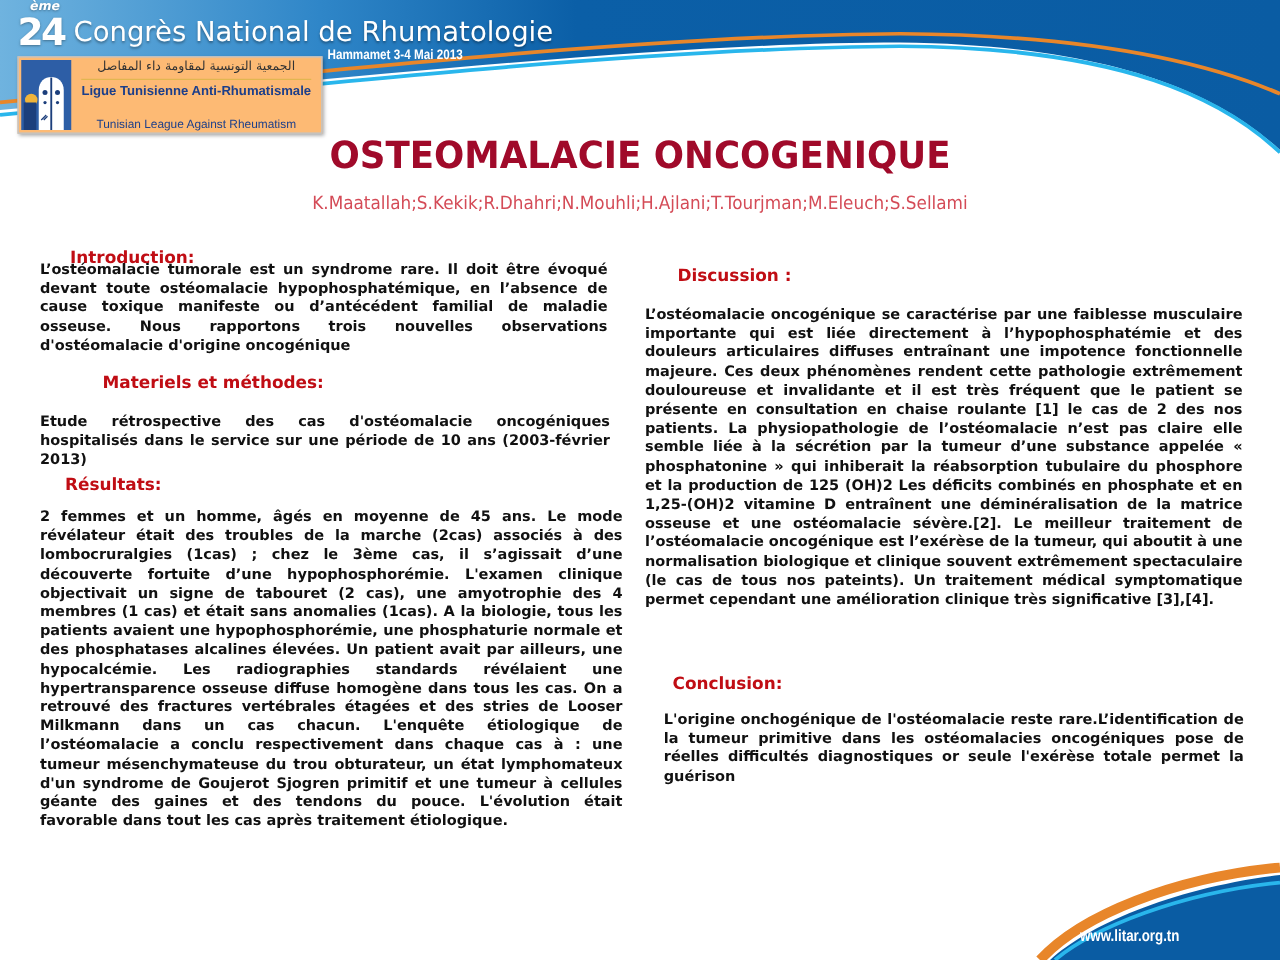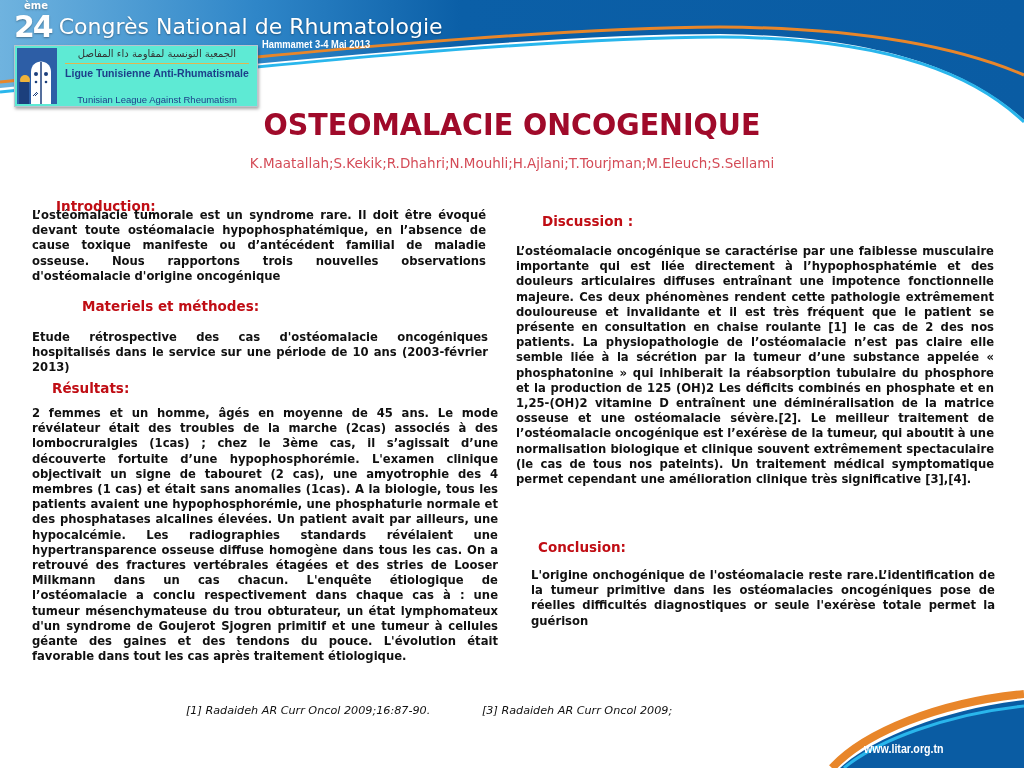--- a/index.html
+++ b/index.html
@@ -1,22 +1,22 @@
 <!DOCTYPE html>
 <html><head>
 <meta charset="utf-8">
 <style>
   html, body { margin:0; padding:0; }
   body { width:1024px; height:768px; position:relative; overflow:hidden; background:#ffffff; font-family:"DejaVu Sans", sans-serif; }
   .header-bg { position:absolute; left:0; top:0; width:1024px; height:140px; }
   .congress-title { position:absolute; left:14px; top:6px; color:#ffffff; font-family:"DejaVu Sans", sans-serif; font-size:22px; white-space:nowrap; text-shadow:0 1px 2px rgba(0,0,0,0.35); }
   .congress-title .num { font-size:30px; font-weight:bold; letter-spacing:-2px; position:relative; top:3px; }
-  .congress-title .sup { position:absolute; left:10px; top:-6px; font-size:10px; font-weight:bold; }
+  .congress-title .sup { position:absolute; left:10px; top:-6px; font-size:10px; font-weight:bold;font-style:italic; }
   .congress-date { position:absolute; left:262px; top:38px; color:#ffffff; font-family:"Liberation Sans", sans-serif; font-weight:bold; font-size:11px; white-space:nowrap; transform:scaleX(0.85); transform-origin:left; }
-  .league-box { position:absolute; left:14px; top:45px; width:242px; height:60px; background:#5eead4; border:1px solid #b9c4cf; box-shadow:1px 2px 3px rgba(0,0,0,0.35); }
+  .league-box { position:absolute; left:14px; top:45px; width:242px; height:60px; background:#fdba74; border:1px solid #b9c4cf; box-shadow:1px 2px 3px rgba(0,0,0,0.35); }
   .league-logo { position:absolute; left:2px; top:2px; width:40px; height:56px; background:#2d5ea6; overflow:hidden; }
   .league-text { position:absolute; left:46px; top:2px; width:192px; text-align:center; }
   .league-arabic { font-size:10px; color:#333; direction:rtl; font-family:"DejaVu Sans", sans-serif; }
   .league-rule { height:1px; background:#e2b650; margin:4px 4px 2px 4px; }
   .league-fr { font-family:"Liberation Sans", sans-serif; font-weight:bold; font-size:10.5px; color:#1d3f8a; margin-top:3px; }
   .league-en { font-family:"Liberation Sans", sans-serif; font-size:9.5px; color:#1d3f8a; margin-top:15px; }
   .main-title { position:absolute; left:0; width:1024px; top:107px; text-align:center; color:#a00a2a; font-family:"DejaVu Sans", sans-serif; font-weight:bold; font-size:30px; letter-spacing:0px; transform:scaleX(0.95); }
   .authors { position:absolute; left:0; width:1024px; top:155px; text-align:center; color:#d44b57; font-family:"DejaVu Sans", sans-serif; font-size:14.5px; transform:scaleX(0.93); }
   .heading { position:absolute; color:#c00d14; font-family:"DejaVu Sans", sans-serif; font-weight:bold; font-size:13.5px; white-space:nowrap; }
   .para { position:absolute; font-family:"DejaVu Sans", sans-serif; font-weight:bold; font-size:11.6px; line-height:15.2px; color:#111; text-align:justify; text-align-last:left; }
@@ -85,23 +85,20 @@
 <div class="heading" style="left:52px; top:380px;">Résultats:</div>
 <div class="para" style="left:32px; top:406px; width:466px;"> 2 femmes et  un homme, âgés en moyenne de 45 ans. Le mode révélateur était des troubles de la marche (2cas) associés à des lombocruralgies (1cas) ; chez le 3ème cas, il s’agissait d’une découverte fortuite d’une hypophosphorémie. L'examen clinique objectivait un signe de tabouret (2 cas), une amyotrophie des 4 membres (1 cas) et était sans anomalies (1cas). A la biologie, tous les patients avaient une hypophosphorémie, une phosphaturie normale et des phosphatases alcalines élevées. Un patient avait par ailleurs, une hypocalcémie. Les radiographies standards révélaient une hypertransparence osseuse diffuse homogène dans tous les cas. On a retrouvé des fractures vertébrales étagées et des stries de Looser Milkmann dans un cas chacun. L'enquête étiologique de l’ostéomalacie a conclu respectivement dans chaque cas à : une tumeur mésenchymateuse du trou obturateur, un état lymphomateux d'un syndrome de Goujerot Sjogren primitif et une tumeur à cellules géante des gaines et des tendons du pouce. L'évolution était favorable dans tout les cas après traitement étiologique.</div>
 
 <div class="heading" style="left:542px; top:213px;">Discussion :</div>
 <div class="para" style="left:516px; top:244px; width:478px;">L’ostéomalacie oncogénique se caractérise par une faiblesse musculaire importante qui est liée directement à l’hypophosphatémie et des douleurs articulaires diffuses entraînant une impotence fonctionnelle majeure. Ces deux phénomènes rendent cette pathologie extrêmement douloureuse et invalidante  et  il est très fréquent que le patient se présente en consultation en chaise roulante [1] le cas de 2 des nos patients. La physiopathologie de l’ostéomalacie n’est pas claire elle semble liée à la sécrétion par la tumeur d’une substance appelée « phosphatonine » qui inhiberait la réabsorption tubulaire du phosphore et la production de 125 (OH)2 Les déficits combinés en phosphate et en 1,25-(OH)2 vitamine D entraînent une déminéralisation de la matrice osseuse et une ostéomalacie sévère.[2]. Le meilleur traitement de l’ostéomalacie oncogénique est l’exérèse de la tumeur, qui aboutit à une normalisation biologique et clinique souvent extrêmement spectaculaire (le cas de tous nos pateints). Un traitement médical symptomatique permet cependant une amélioration clinique très significative [3],[4].</div>
 
 <div class="heading" style="left:538px; top:539px;">Conclusion:</div>
 <div class="para" style="left:531px; top:568px; width:464px;">L'origine onchogénique de l'ostéomalacie reste rare.L’identification de la tumeur primitive dans les ostéomalacies oncogéniques pose de réelles difficultés diagnostiques or seule l'exérèse totale permet la guérison</div>
 
 <div class="refs">
-  <div class="row">
-    <span class="c1" style="display:inline-block; width:296px;">[1] Radaideh AR Curr Oncol 2009;16:87-90.</span><span class="c2">[3]  Radaideh AR Curr Oncol 2009;</span>
-  </div>
 </div>
 
 <svg class="footer-swoosh" viewBox="0 0 244 78" preserveAspectRatio="none">
   <path d="M60,78 C90,50 160,20 244,10 V78 Z" fill="#0a5ca3"></path>
   <path d="M52,78 C85,42 160,12 244,4" fill="none" stroke="#e8862a" stroke-width="8"></path>
   <path d="M64,78 C95,52 165,24 244,16" fill="none" stroke="#29b6ec" stroke-width="3"></path>
 </svg>
 <div class="website">www.litar.org.tn</div>
 
 </body></html>

